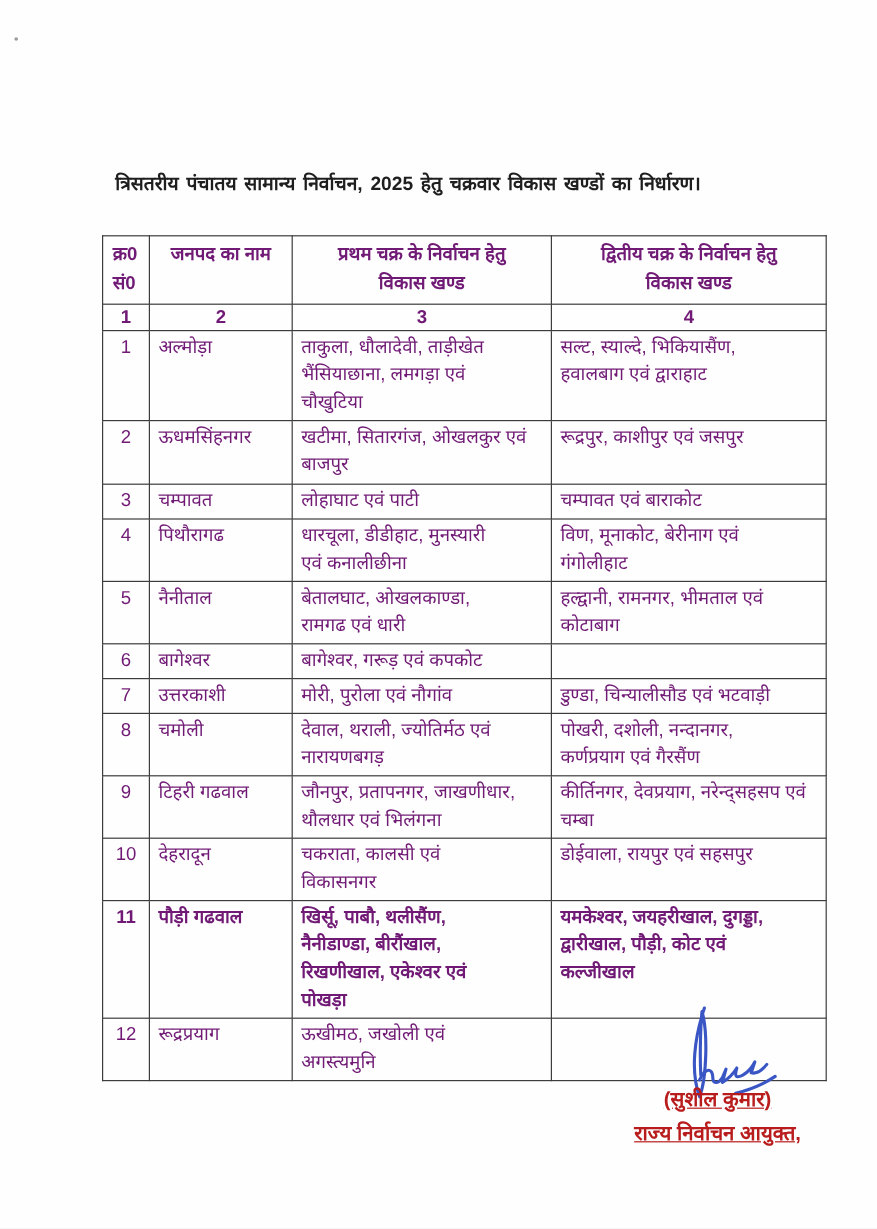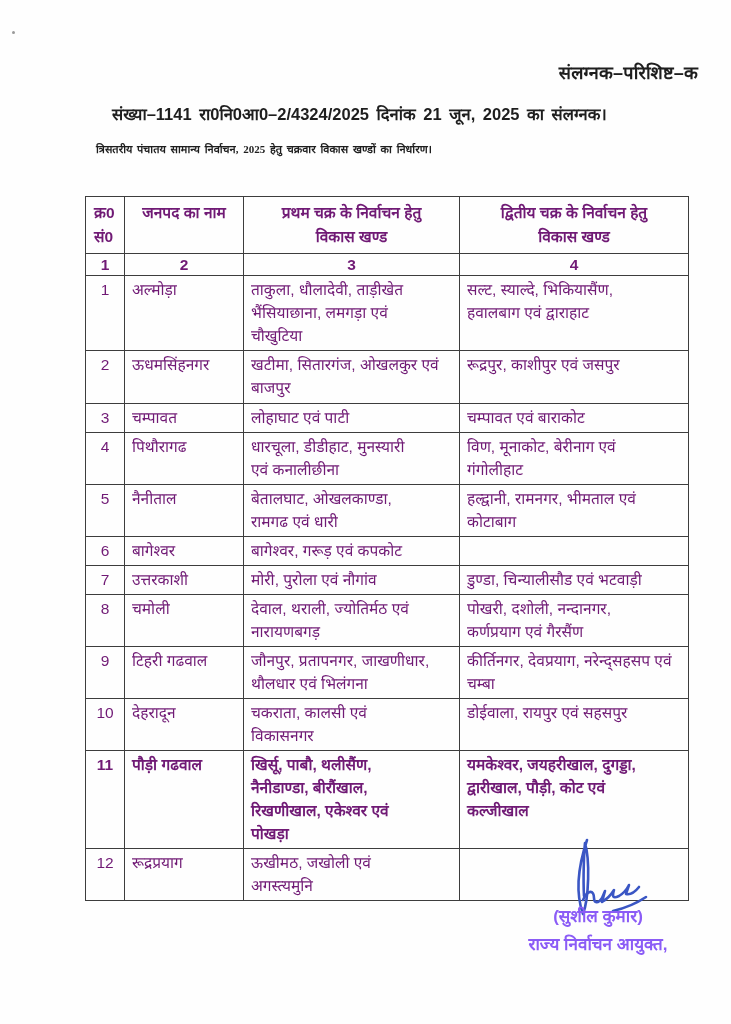--- a/index.html
+++ b/index.html
@@ -35,24 +35,23 @@
     position: absolute;
     top: 102px; left: 112px;
     font-size: 16.5px;
     font-weight: 600;
     word-spacing: 3px;
   }
 
   .doc-title {
     position: absolute;
     top: 141px; left: 96px;
-    font-size: 11px;
+    font-size: 16px;
     font-weight: 700;
     word-spacing: 2px;
-    font-family: Liberation Serif, serif;
   }
 
   table.main-table {
     position: absolute;
     left: 85px; top: 196px;
     width: 603px;
     border-collapse: collapse;
     table-layout: fixed;
     font-size: 15.5px;
     color: #701a75;
@@ -88,33 +87,32 @@
   }
 
   .signature-block {
     position: absolute;
     left: 512px; top: 903px;
     width: 172px;
     text-align: center;
     font-size: 17px;
     line-height: 27.5px;
     font-weight: 600;
-    color: #8b5cf6;
+    color: #b91c1c;
+    text-decoration: underline;
   }
 </style>
 </head>
 <body>
 
 <div class="page">
 
   <div class="scan-dot"></div>
 
-  <div class="annexure-label">संलग्नक–परिशिष्ट–क</div>
-
-  <div class="number-line">संख्या–1141 रा0नि0आ0–2/4324/2025 दिनांक 21 जून, 2025 का संलग्नक।</div>
+
 
   <div class="doc-title">त्रिसतरीय पंचातय सामान्य निर्वाचन, 2025 हेतु चक्रवार विकास खण्डों का निर्धारण।</div>
 
   <table class="main-table">
     <colgroup>
       <col style="width:39px">
       <col style="width:119px">
       <col style="width:216px">
       <col style="width:229px">
     </colgroup>

